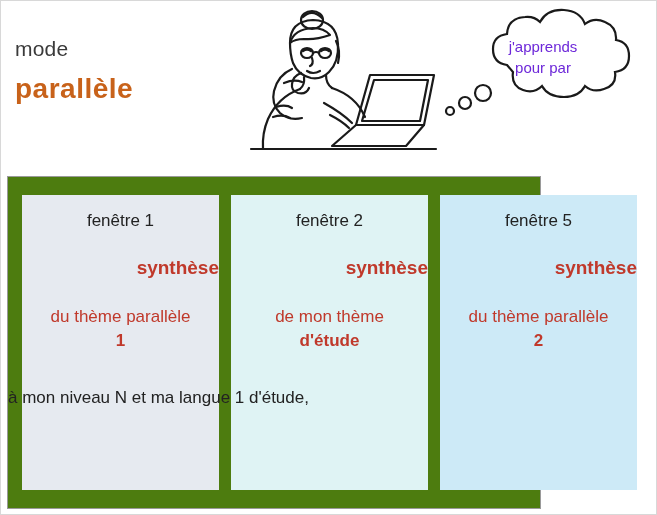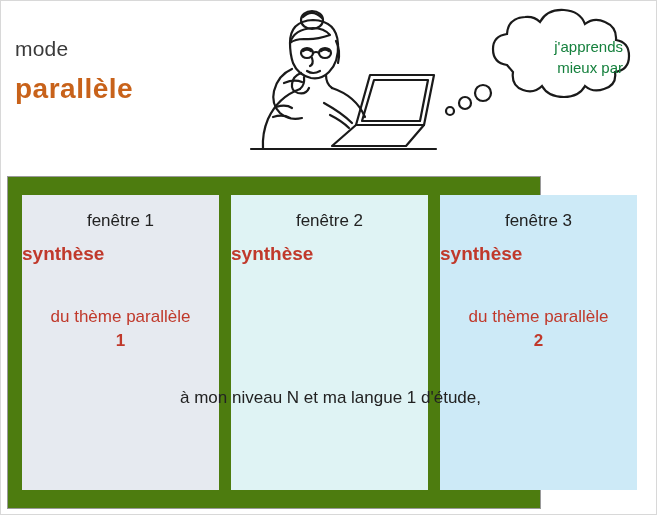--- a/index.html
+++ b/index.html
@@ -61,23 +61,23 @@
     left: 440px;
     top: 6px;
     width: 205px;
     height: 130px;
   }
   .bubble-text {
     position: absolute;
     left: 462px;
     top: 35px;
     width: 160px;
-    text-align: right;
+    text-align: center;
     font-size: 15px;
-    color: #15803d;
+    color: #6d28d9;
     line-height: 21px;
   }
 
   
   .frame {
     position: absolute;
     left: 6px;
     top: 175px;
     width: 534px;
     height: 333px;
@@ -108,24 +108,24 @@
     position: absolute;
     top: 16px;
     left: 0;
     width: 100%;
     text-align: center;
     font-size: 17px;
     color: #222222;
   }
   .col-synth {
     position: absolute;
-    top: 48px;
+    top: 62px;
     left: 0;
     width: 100%;
-    text-align: left;
+    text-align: right;
     font-size: 19px;
     font-weight: bold;
     color: #c0392b;
   }
   .col-sub {
     position: absolute;
     top: 110px;
     left: 0;
     width: 100%;
     text-align: center;
@@ -137,21 +137,21 @@
     font-weight: bold;
     display: block;
   }
 
   
   .footer-lines {
     position: absolute;
     left: 0;
     top: 205px;
     width: 645px;
-    text-align: center;
+    text-align: left;
     z-index: 3;
   }
   .footer-line {
     font-size: 17px;
     color: #222222;
     line-height: 32px;
   }
 </style>
 </head>
 <body>
@@ -231,44 +231,48 @@
                    q-11 4 -19 -3
                    q-6 11 -21 11
                    q-16 0 -22 -11
                    q-8 8 -19 4
                    q-12 -4 -10 -18z"></path>
         </g>
       </svg>
     </div>
     <div class="bubble-text">
       <div>j'apprends</div>
-      <div>mieux par</div>
+      <div>pour par</div>
     </div>
   </div>
 
   <div class="frame">
 
     <div class="columns">
 
       <div class="col col-1">
         <div class="col-head">fenêtre 1</div>
         <div class="col-synth">synthèse</div>
         <div class="col-sub">
           <span>du thème parallèle</span>
           <span class="strong">1</span>
         </div>
       </div>
 
       <div class="col col-2">
         <div class="col-head">fenêtre 2</div>
         <div class="col-synth">synthèse</div>
+        <div class="col-sub">
+          <span>de mon thème</span>
+          <span class="strong">d'étude</span>
+        </div>
       </div>
 
       <div class="col col-3">
-        <div class="col-head">fenêtre 3</div>
+        <div class="col-head">fenêtre 5</div>
         <div class="col-synth">synthèse</div>
         <div class="col-sub">
           <span>du thème parallèle</span>
           <span class="strong">2</span>
         </div>
       </div>
 
     </div>
 
     <div class="footer-lines">

